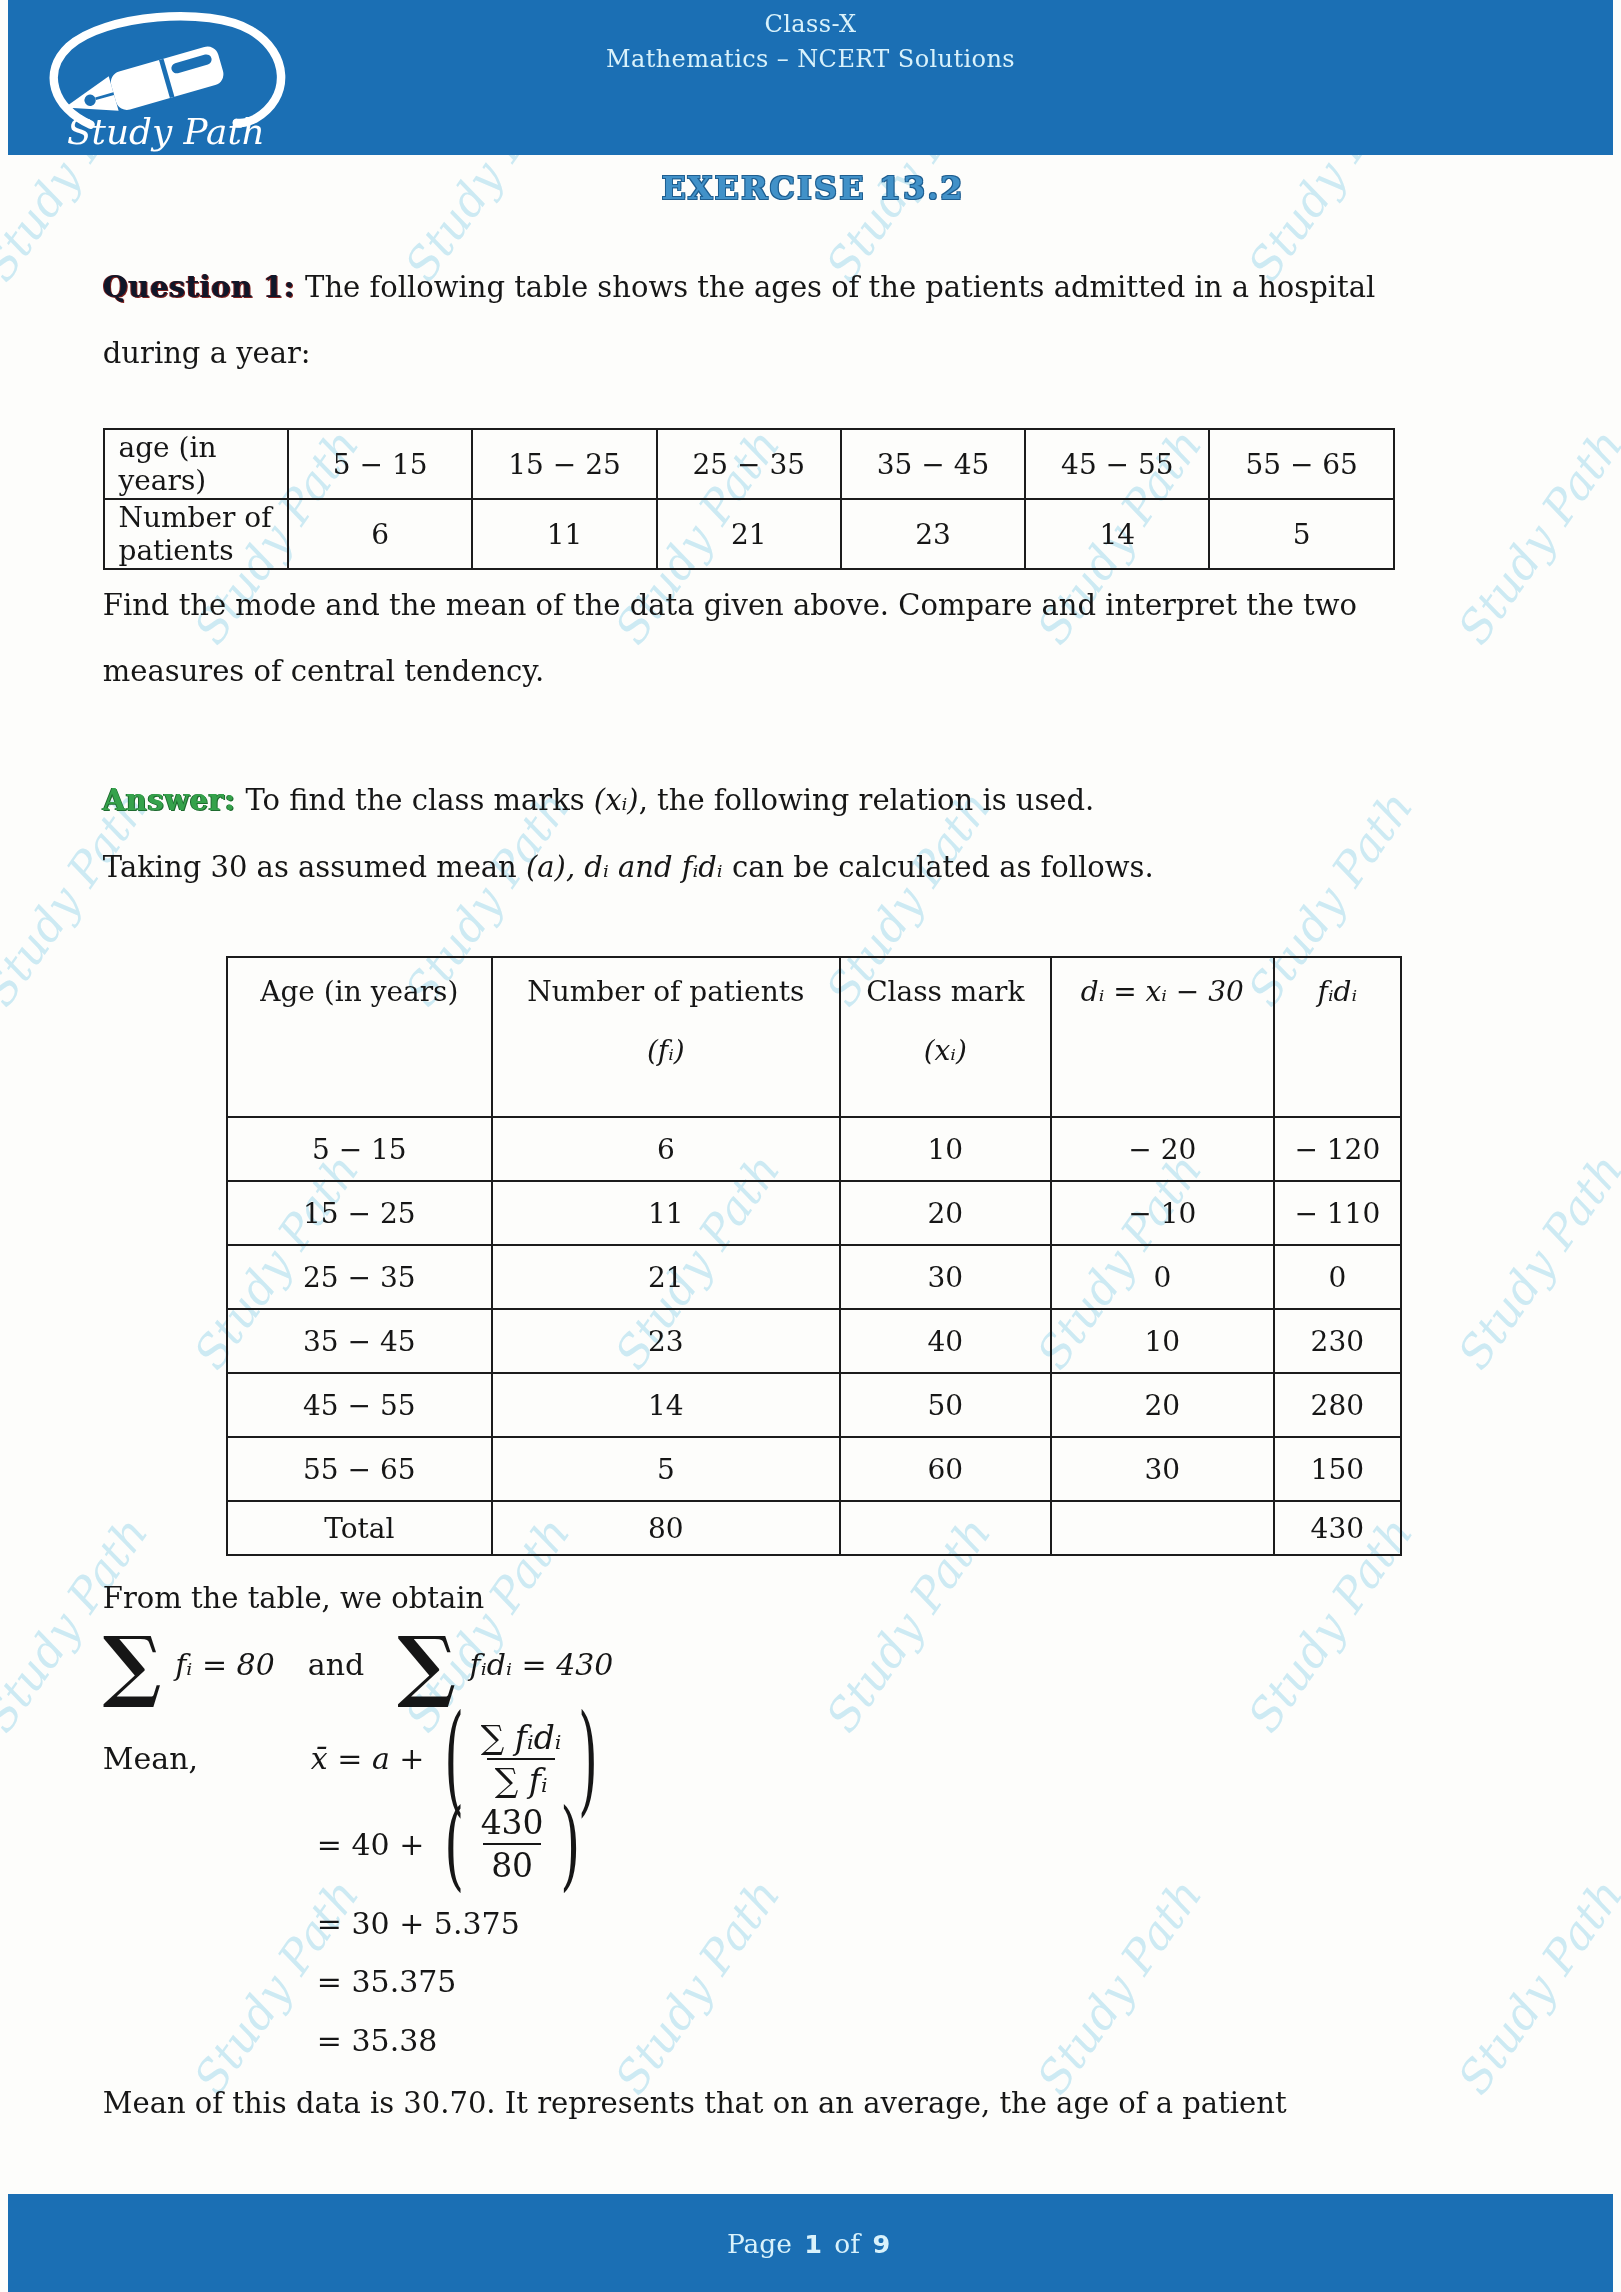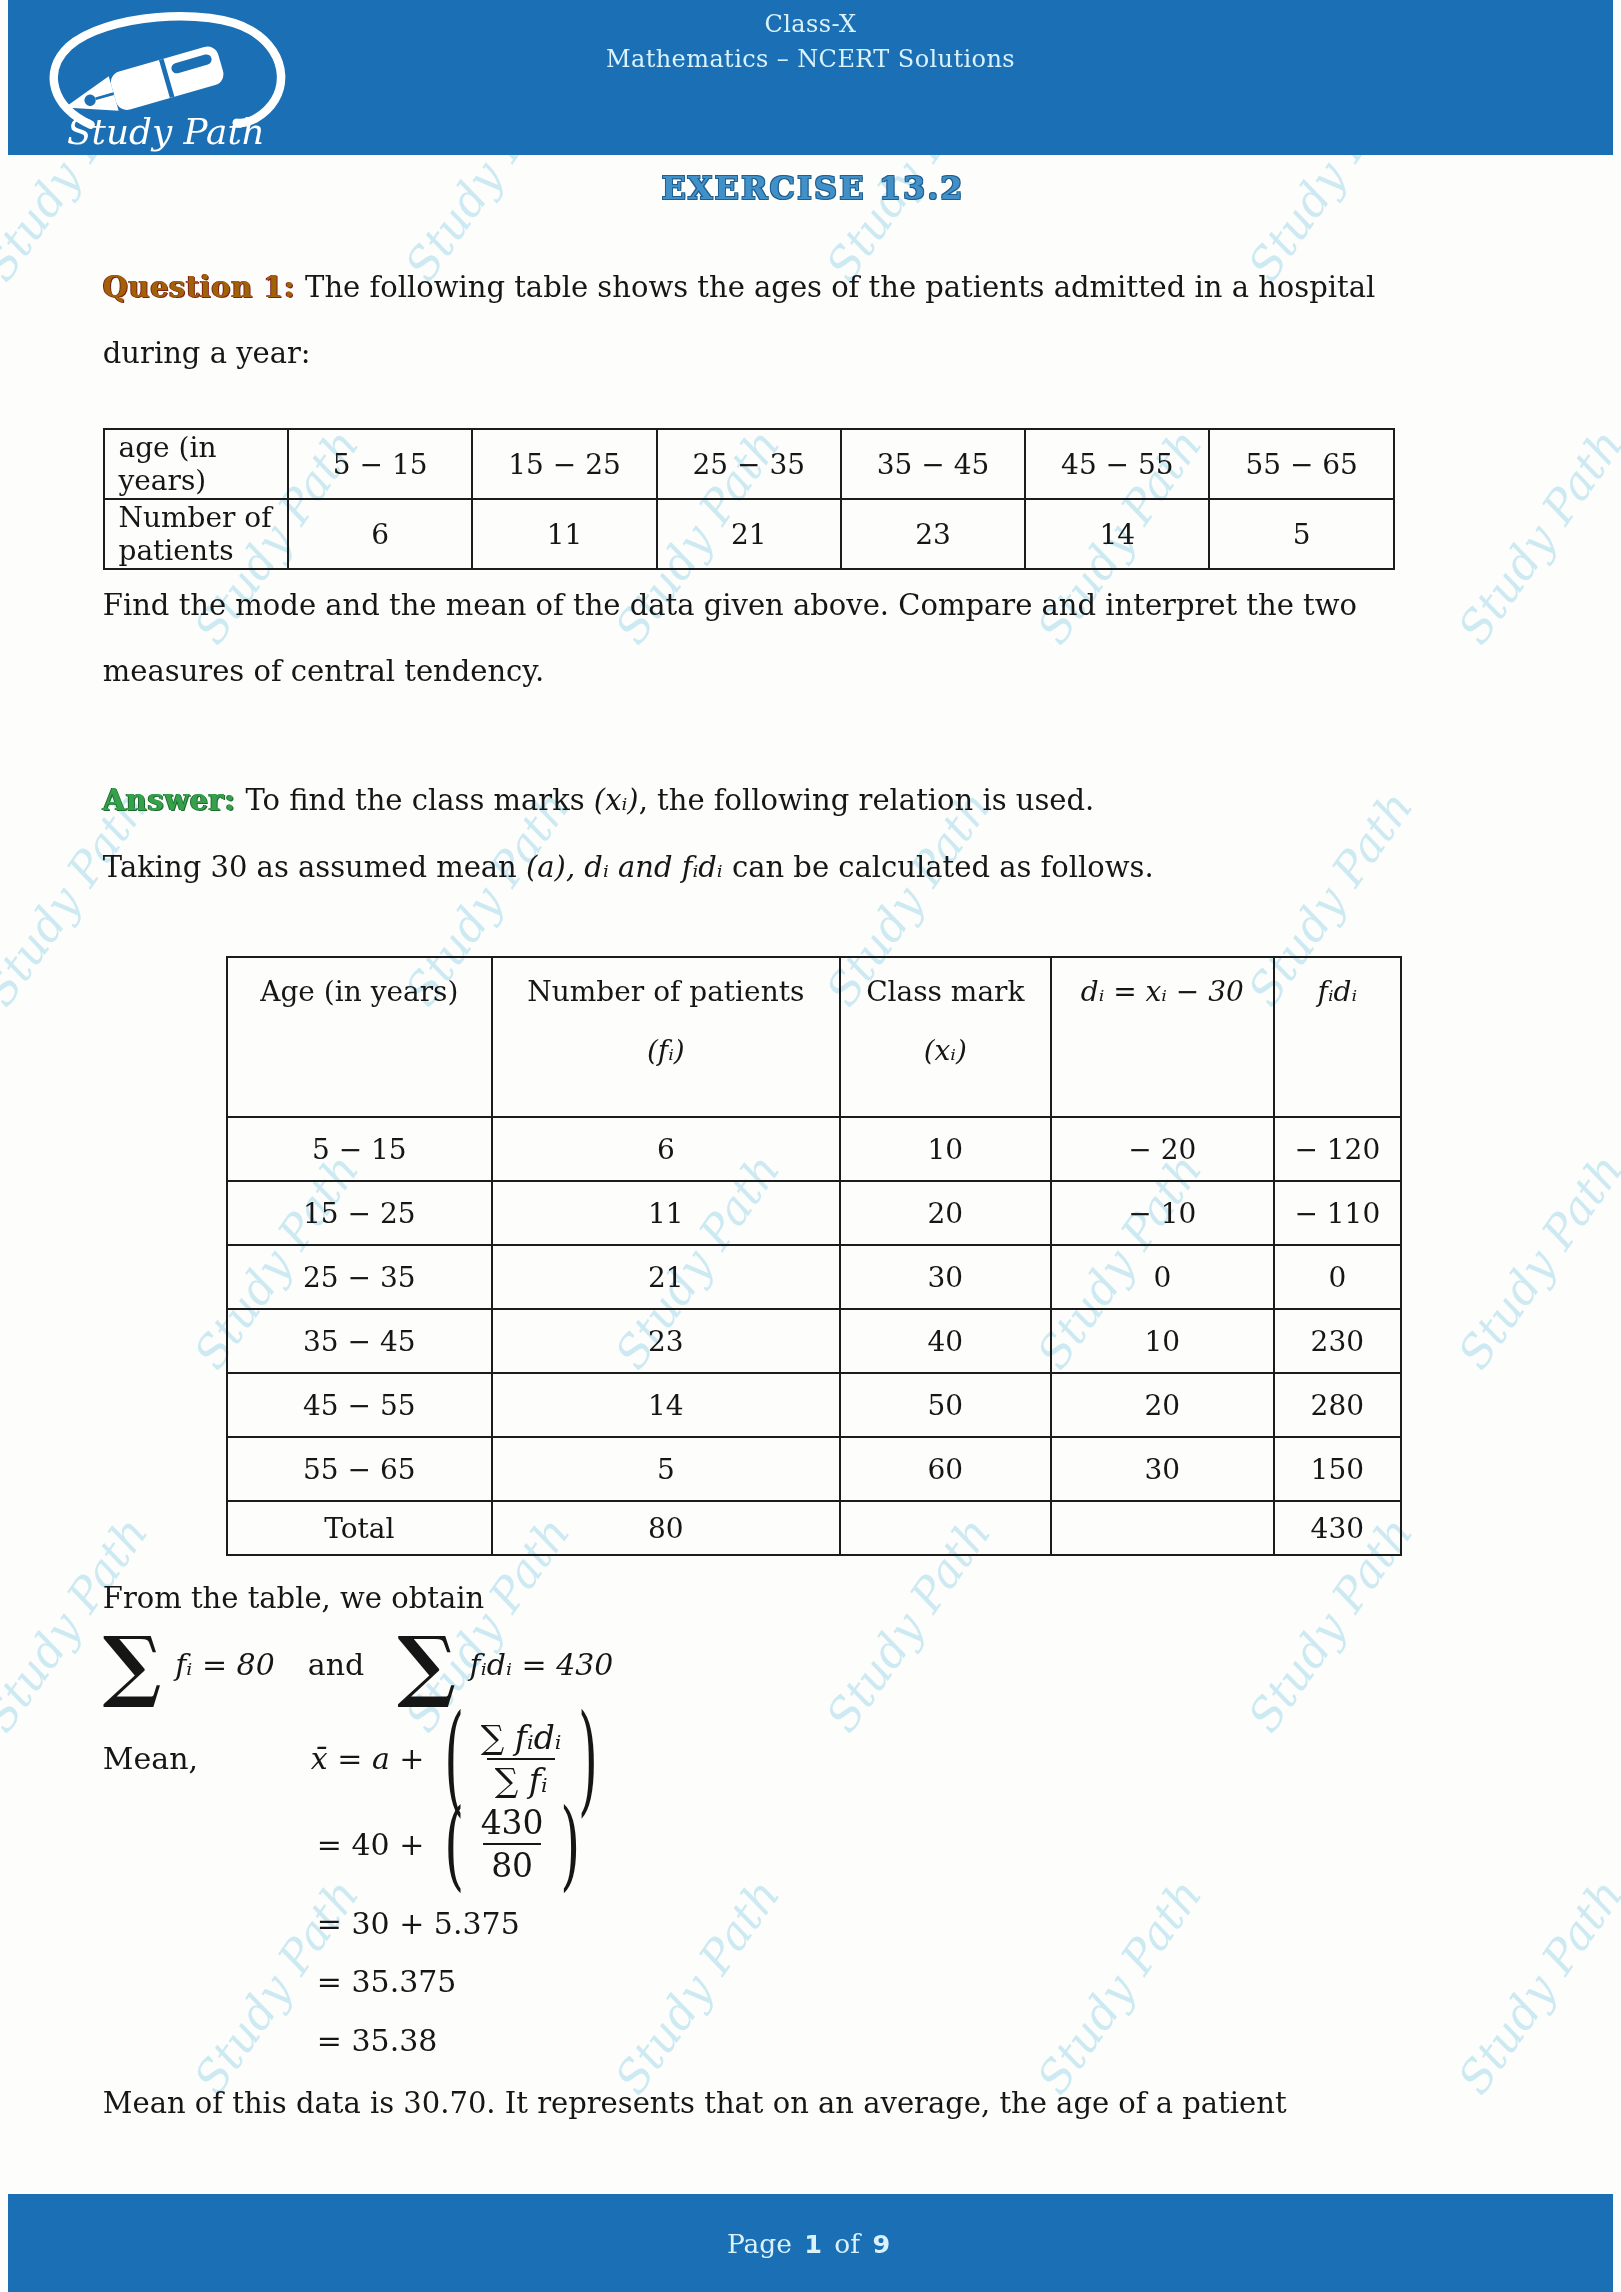--- a/index.html
+++ b/index.html
@@ -12,21 +12,21 @@
   
   .banner{position:absolute;top:0;left:7.8px;right:7.8px;height:155px;background:#1b6fb4;z-index:3;}
   .logo{position:absolute;left:15.7px;top:3.9px;width:286px;height:149px;}
   .titles{position:absolute;left:0;right:0;top:6.9px;text-align:center;color:#d9f2fb;}
   .title-line{font-size:24px;line-height:35px;letter-spacing:0.4px;}
   
   main{position:absolute;top:155px;left:7.8px;right:7.8px;z-index:2;padding:0 90px 0 95px;}
   .exercise{margin:13.7px 0 0;text-align:center;font-size:32px;font-weight:bold;letter-spacing:2px;
             color:#4191c8;text-shadow:1px 1px 0 #1f5f91,-1px -1px 0 #1f5f91,1px -1px 0 #1f5f91,-1px 1px 0 #1f5f91;}
   .textline{font-size:29px;line-height:39px;margin:0;}
-  .qlabel{font-weight:bold;color:#a16207;letter-spacing:0.5px;
+  .qlabel{font-weight:bold;color:#0f172a;letter-spacing:0.5px;
           text-shadow:1px 1px 0 #7e1f1d,-1px 0 0 #7e1f1d;padding-right:9.8px;margin-top:32px;}
   .alabel{font-weight:bold;color:#35a24b;letter-spacing:0.5px;
           text-shadow:1px 1px 0 #1e6b2f,-1px 0 0 #1e6b2f;padding-right:9.8px;}
   .mi{font-style:italic;}
   .q{margin-top:61px;}
   .line2{margin-top:27.4px;}
   
   .t1{margin-top:55px;border-collapse:collapse;width:1292px;table-layout:fixed;}
   .t1 td{border:2px solid #1c1c1c;height:58px;text-align:center;font-size:28px;vertical-align:middle;}
   .t1 td.label-cell{text-align:left;padding-left:13.7px;}

